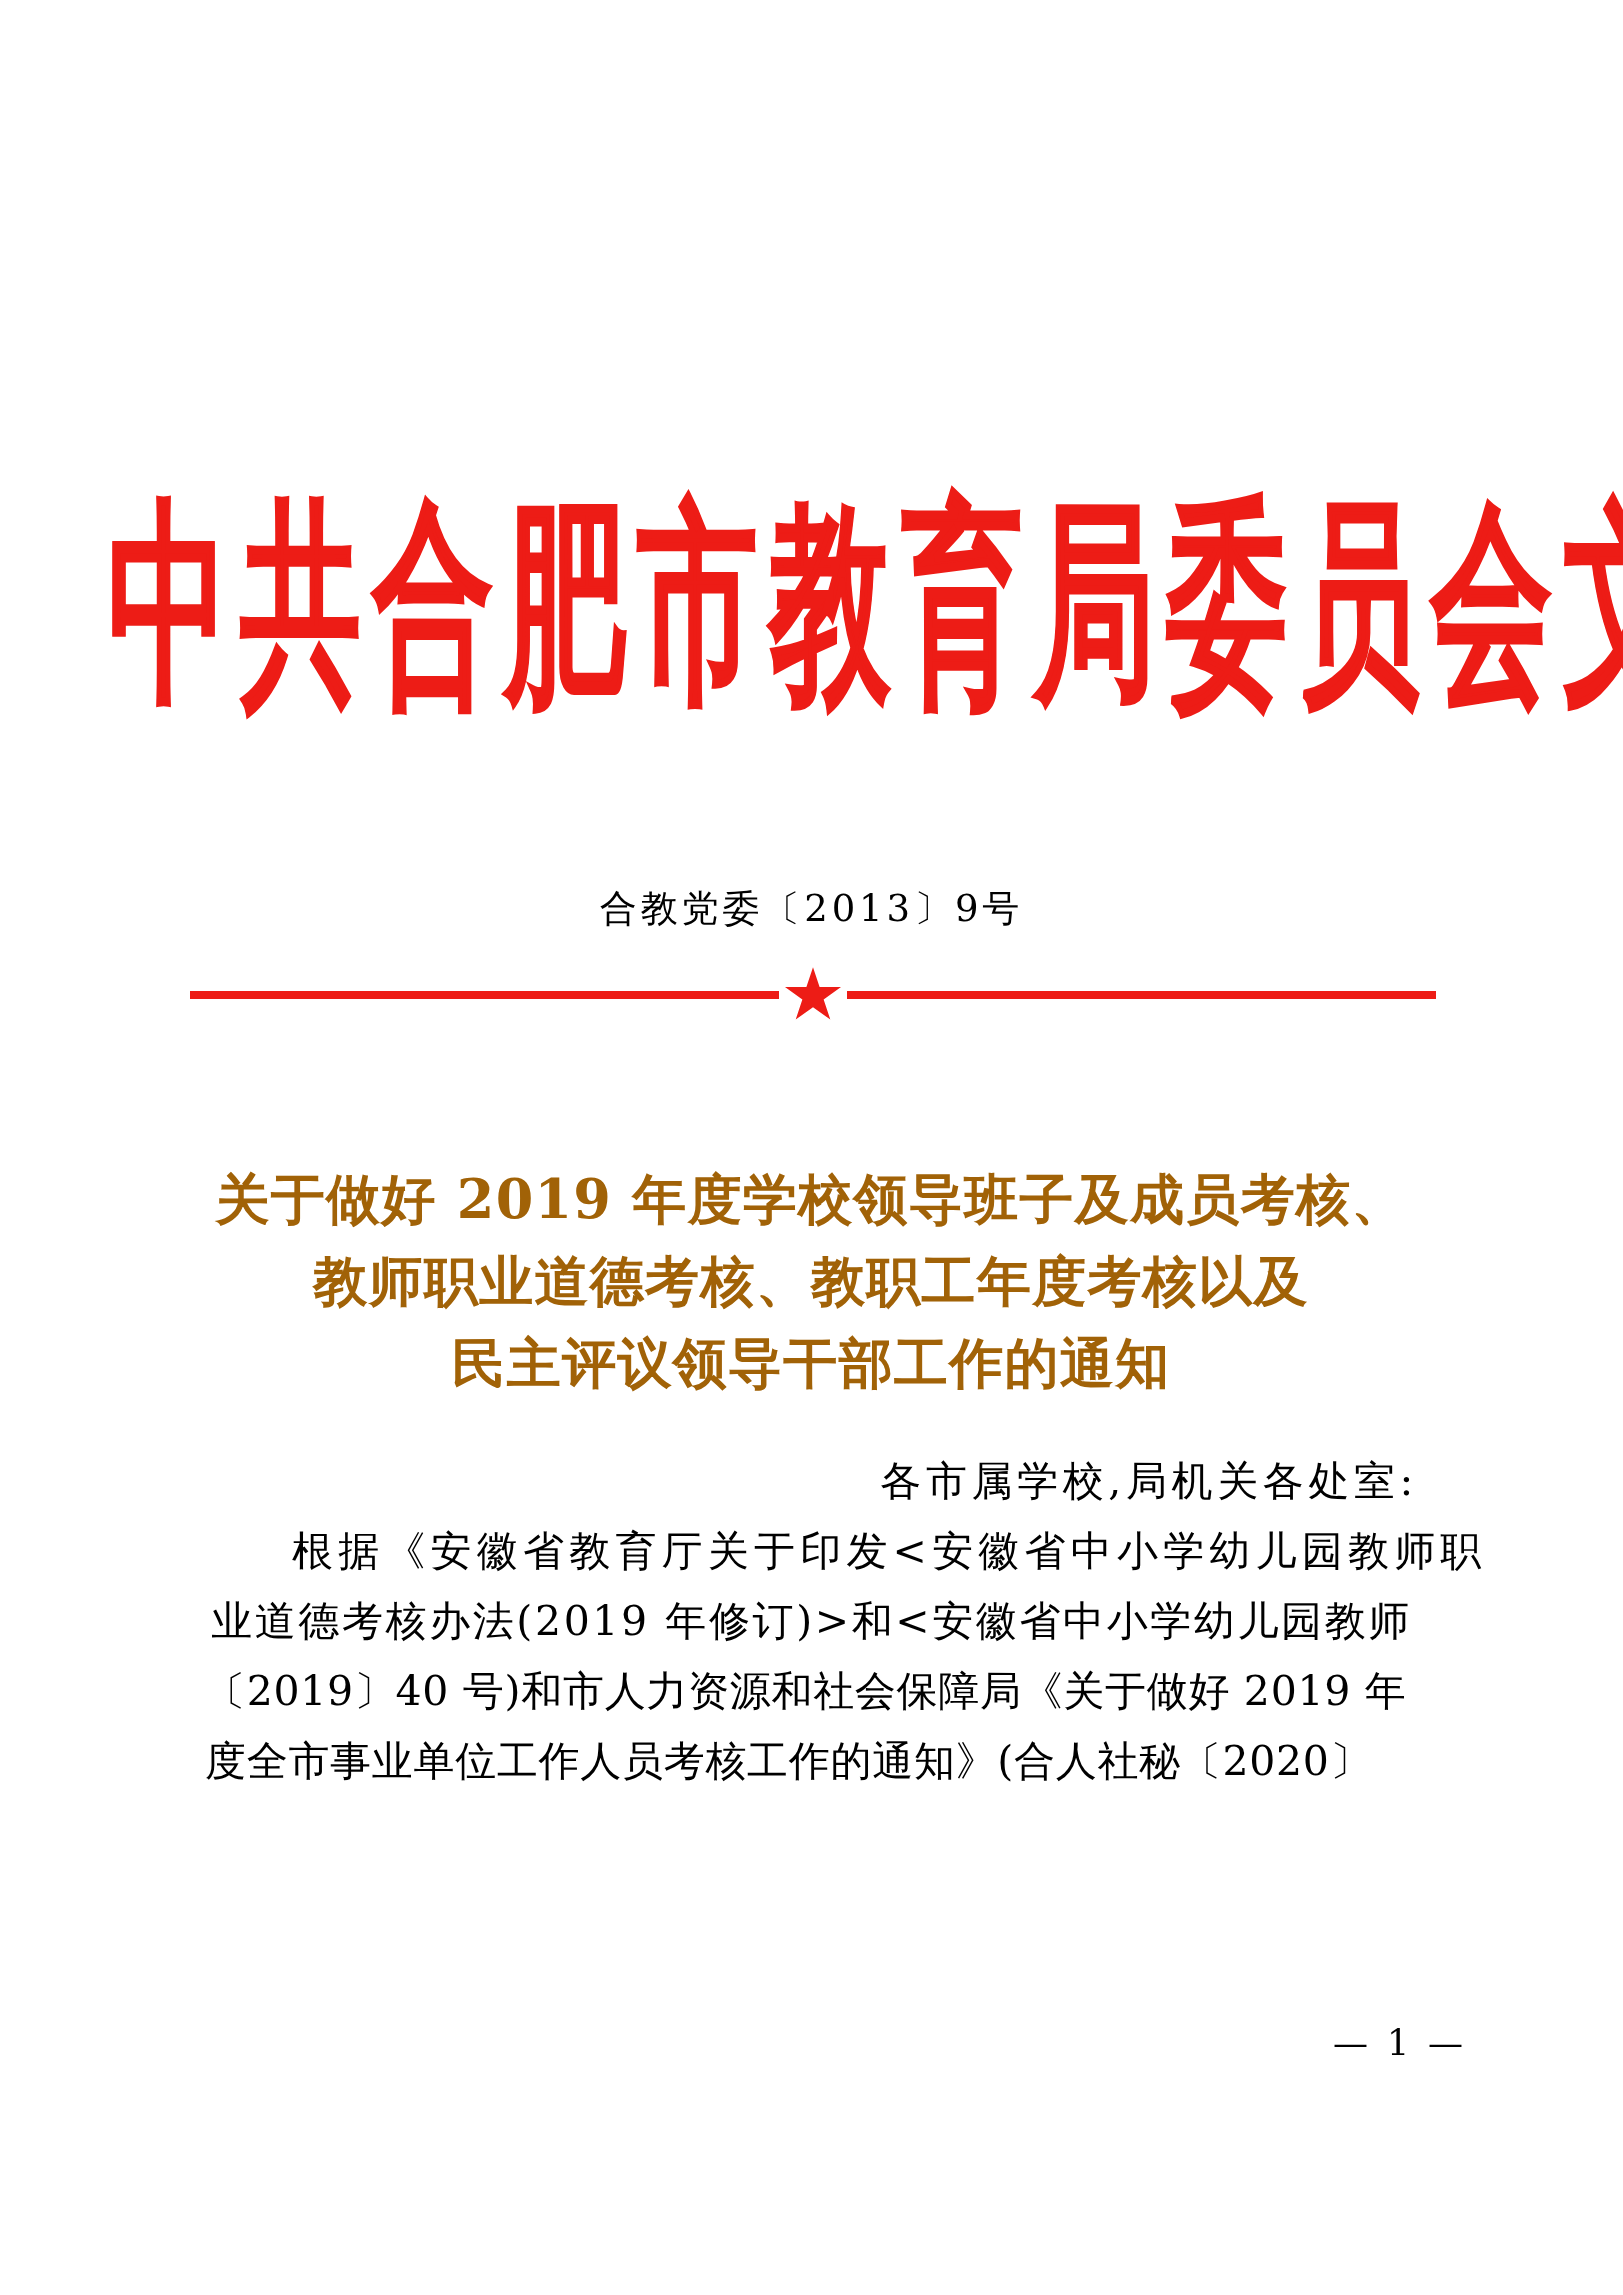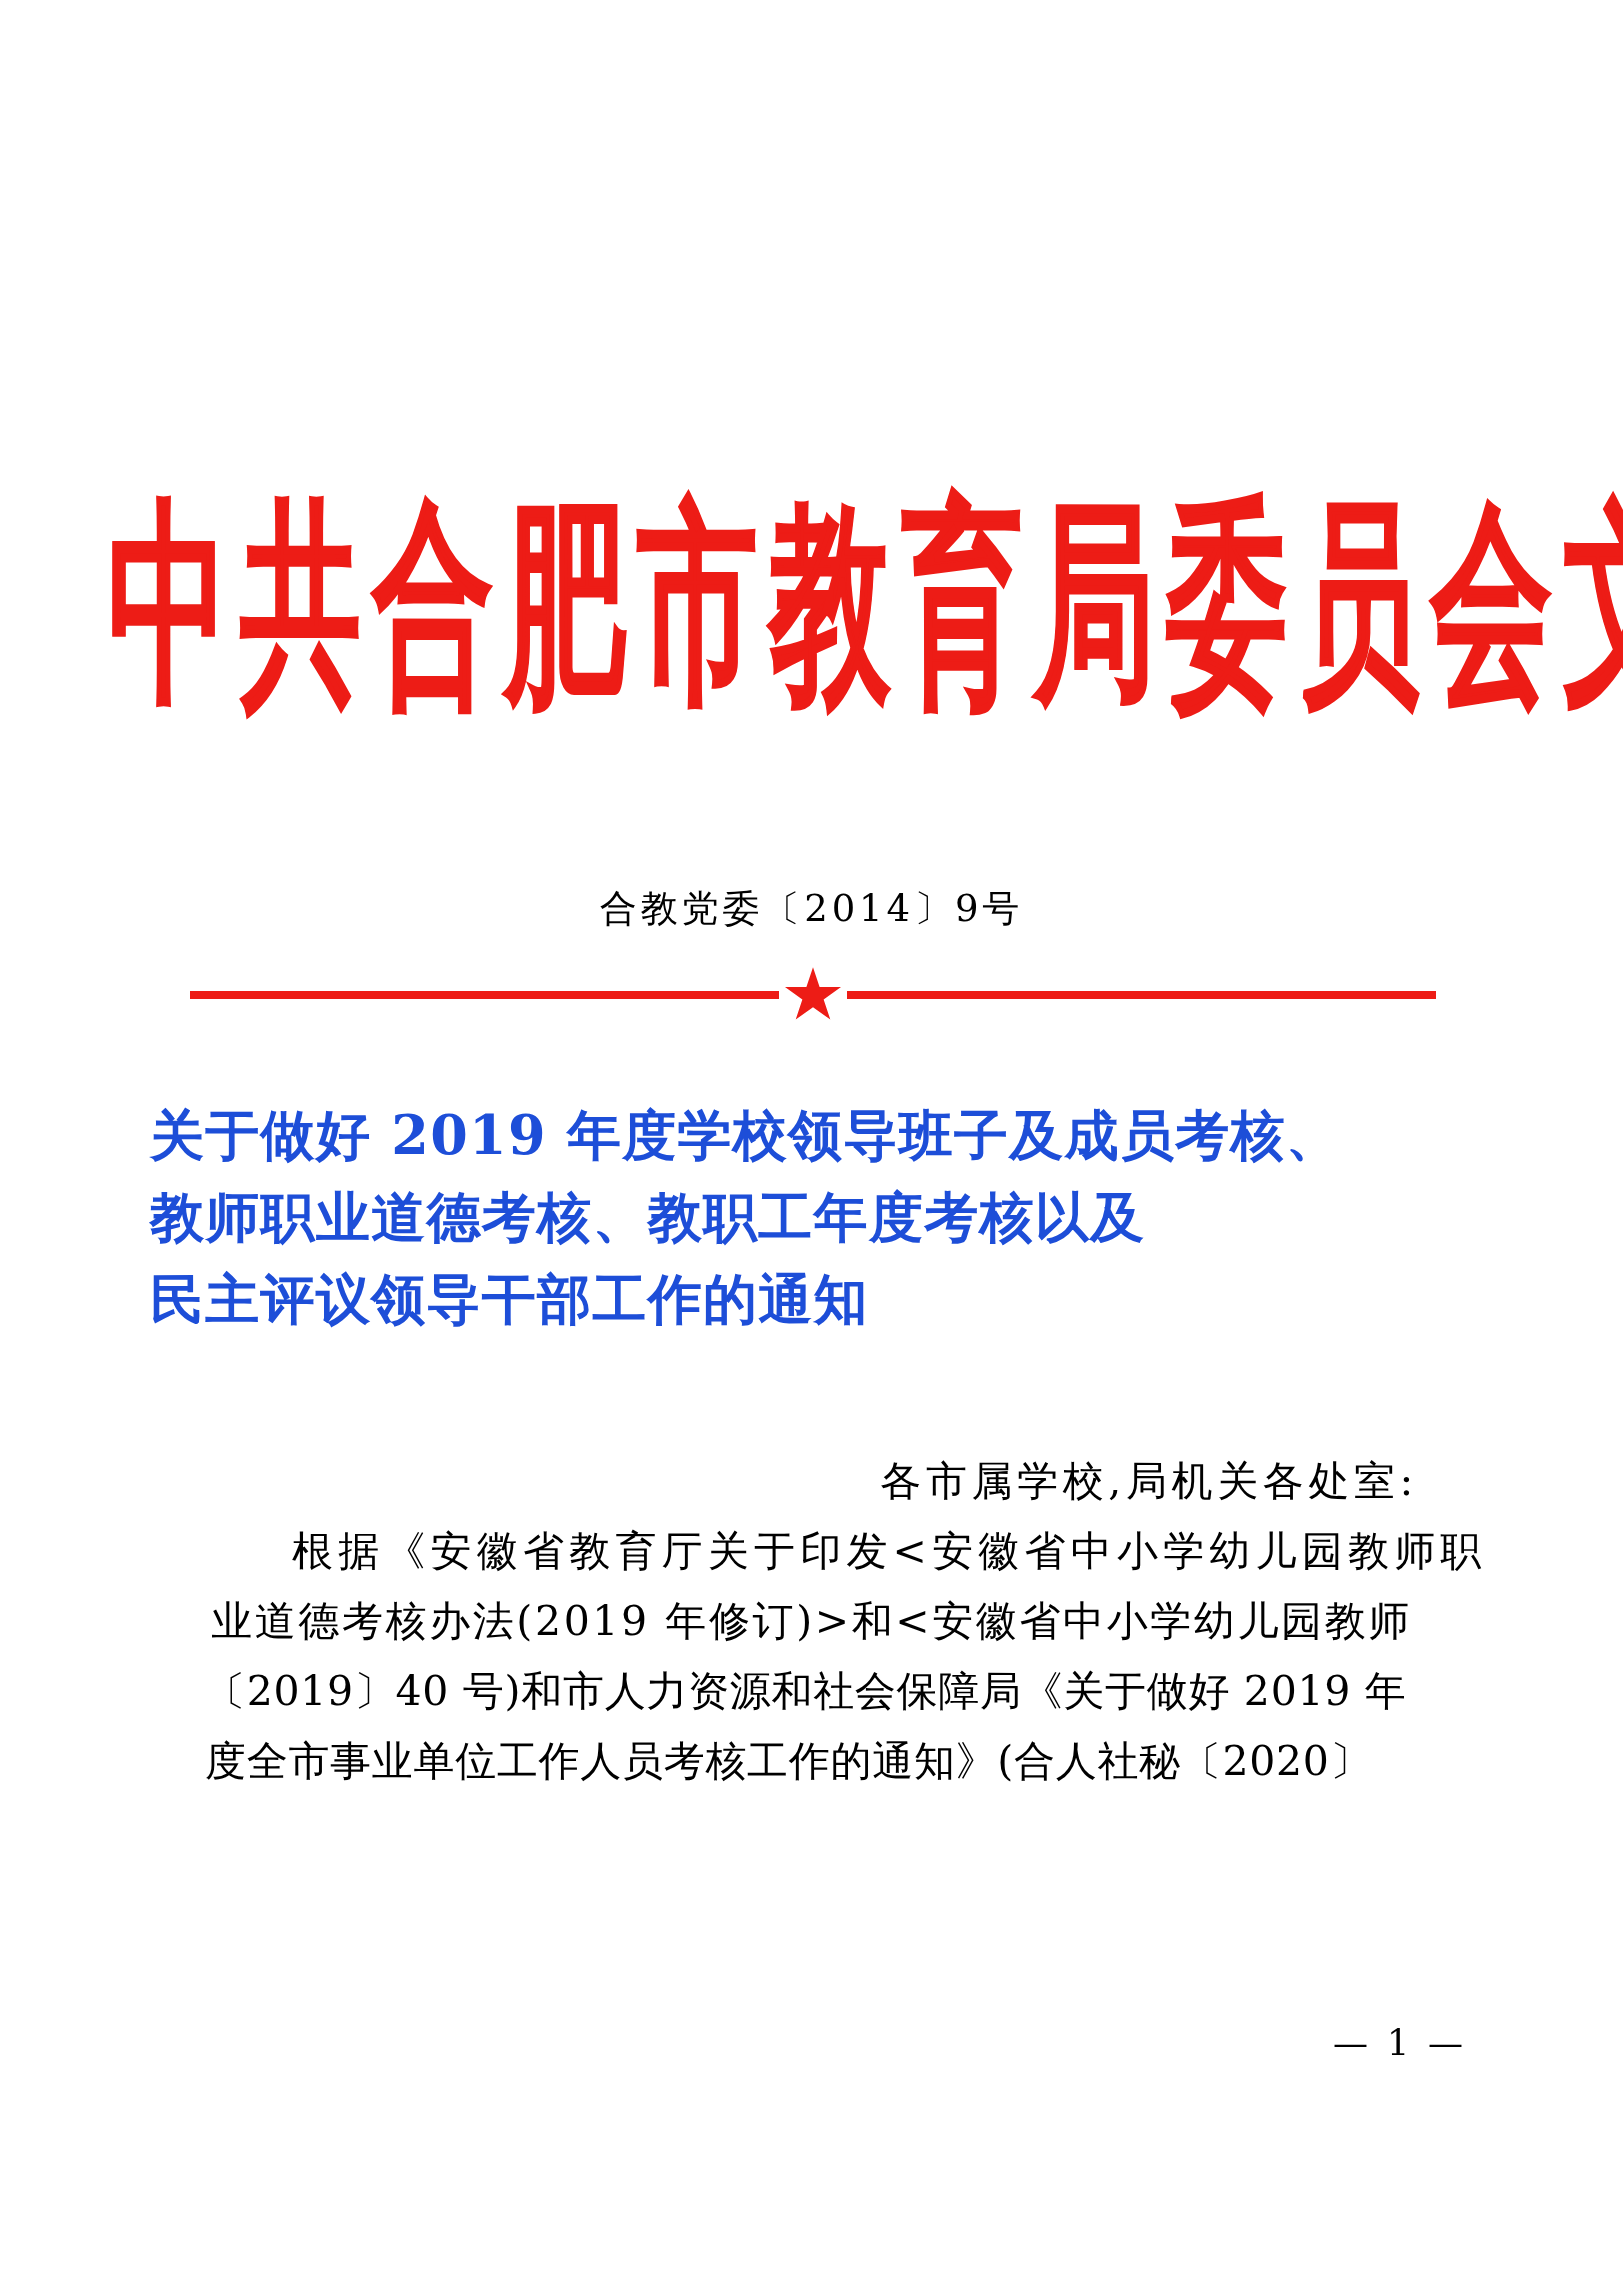--- a/index.html
+++ b/index.html
@@ -86,22 +86,23 @@
     clip-path: polygon(50% 0%, 61.8% 35.5%, 100% 35.5%, 69% 57.5%,
                        80.9% 93.5%, 50% 71.5%, 19.1% 93.5%, 31% 57.5%,
                        0% 35.5%, 38.2% 35.5%);
   }
 
   
   .doc-title {
     position: absolute;
     left: 150px;
     width: 1322px;
-    top: 1094px;
-    color: #1d4ed8;
+    top: 1158px;
+    text-align: center;
+    color: #a16207;
     font-family: "DejaVu Serif", "Liberation Serif", serif;
     font-weight: bold;
     font-size: 54px;
     line-height: 82px;
     letter-spacing: 1.3px;
   }
   .doc-title .tline { display: block; white-space: nowrap; }
 
   
   .body-block {
@@ -143,21 +144,21 @@
 </style>
 </head>
 <body>
 
 <div class="page">
 
   <div class="masthead">
     <div class="masthead-title">中共合肥市教育局委员会文件</div>
   </div>
 
-  <div class="doc-number">合教党委〔2014〕9号</div>
+  <div class="doc-number">合教党委〔2013〕9号</div>
 
   <div class="red-rule-wrap">
     <div class="red-rule-left"></div>
     <div class="red-star"></div>
     <div class="red-rule-right"></div>
   </div>
 
   <div class="doc-title">
     <span class="tline">关于做好 2019 年度学校领导班子及成员考核、</span>
     <span class="tline">教师职业道德考核、教职工年度考核以及</span>

